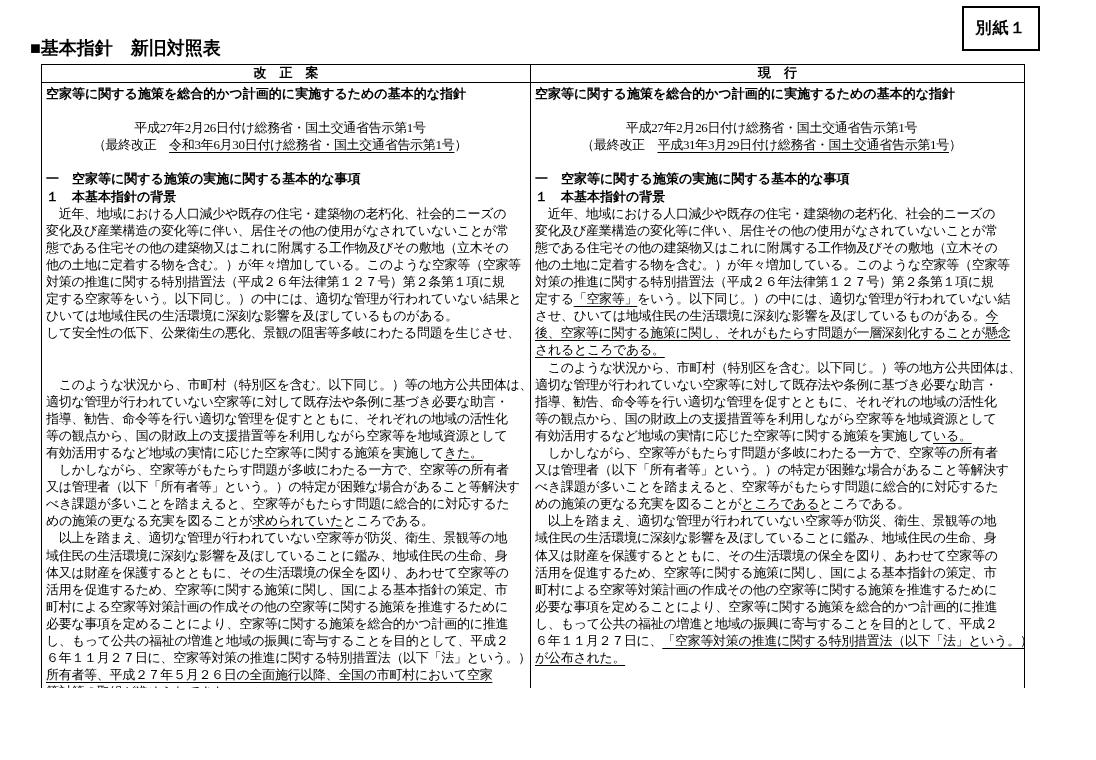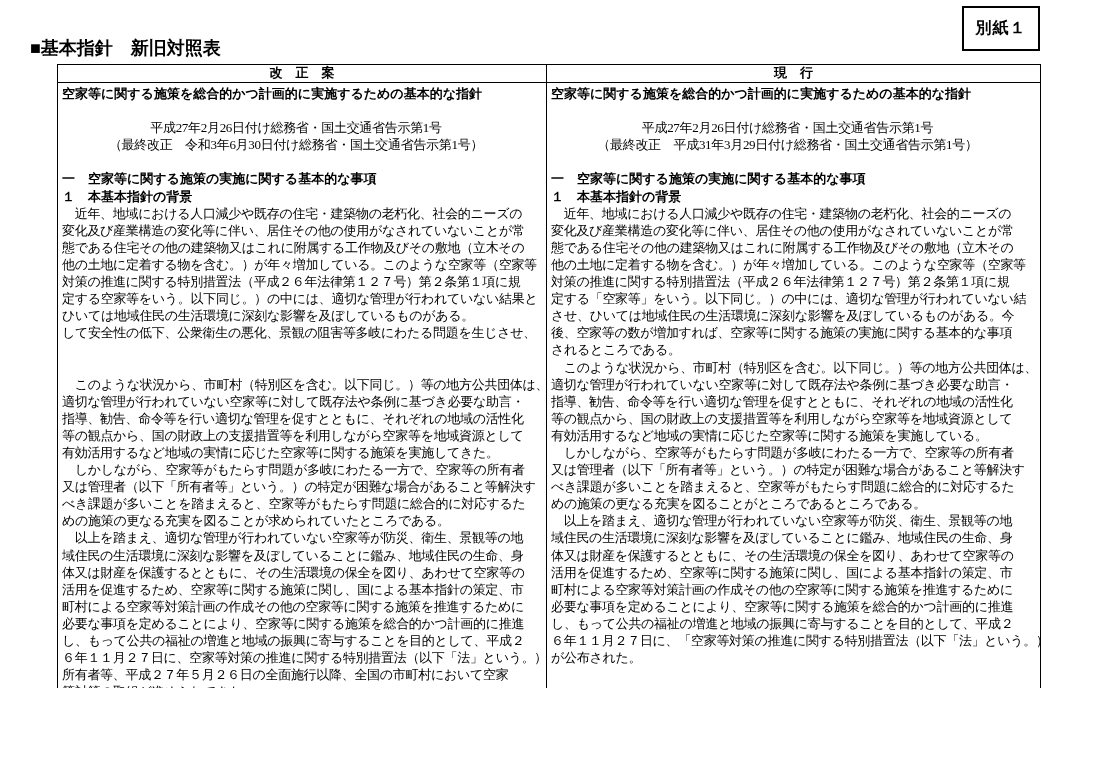--- a/index.html
+++ b/index.html
@@ -11,21 +11,21 @@
     position:absolute; left:962px; top:6px; width:78px; height:45px;
     border:2.5px solid #000; box-sizing:border-box;
     display:flex; align-items:center; justify-content:center;
     font-size:16px; font-weight:bold; letter-spacing:1px;
   }
   .doc-title {
     position:absolute; left:30px; top:36px; font-size:18px; font-weight:bold;
     font-family:"Liberation Sans","DejaVu Sans",sans-serif;
   }
   .cmp-table {
-    position:absolute; left:57px; top:64px; width:984px; height:654px;
+    position:absolute; left:41px; top:64px; width:984px; height:654px;
     border:1.5px solid #000; box-sizing:border-box;
     display:flex; flex-direction:column;
   }
   .thead { display:flex; border-bottom:1px solid #000; height:17px; flex:0 0 17px; }
   .th {
     font-family:"Liberation Sans","DejaVu Sans",sans-serif; font-weight:bold;
     font-size:13px; line-height:16px; text-align:center; box-sizing:border-box;
   }
   .th-left { width:489px; border-right:1px solid #000; }
   .th-right { flex:1; }
@@ -35,21 +35,21 @@
   .cell-right { flex:1; }
   .line {
     height:17.1px; line-height:17.1px; font-size:13px;
     white-space:pre; letter-spacing:-0.3px;
   }
   .line.g {
     font-family:"Liberation Sans","DejaVu Sans",sans-serif;
     font-weight:bold; letter-spacing:0;
   }
   .line.n { text-align:center; padding-right:2px; }
-  .u { text-underline-offset:2.5px; }
+  .u { text-decoration:underline; text-underline-offset:2.5px; }
   .page-number {
     position:absolute; left:0; right:0; top:730px; text-align:center; font-size:13px;
   }
 </style>
 </head>
 <body>
 
 <div class="page">
 
   <div class="attachment-box">
@@ -111,21 +111,21 @@
           <div class="line">&nbsp;</div>
           <div class="line g">一　空家等に関する施策の実施に関する基本的な事項</div>
           <div class="line g">１　本基本指針の背景</div>
           <div class="line">　近年、地域における人口減少や既存の住宅・建築物の老朽化、社会的ニーズの</div>
           <div class="line">変化及び産業構造の変化等に伴い、居住その他の使用がなされていないことが常</div>
           <div class="line">態である住宅その他の建築物又はこれに附属する工作物及びその敷地（立木その</div>
           <div class="line">他の土地に定着する物を含む。）が年々増加している。このような空家等（空家等</div>
           <div class="line">対策の推進に関する特別措置法（平成２６年法律第１２７号）第２条第１項に規</div>
           <div class="line">定する<span class="u">「空家等」</span>をいう。以下同じ。）の中には、適切な管理が行われていない結</div>
           <div class="line">させ、ひいては地域住民の生活環境に深刻な影響を及ぼしているものがある。<span class="u">今</span></div>
-          <div class="line"><span class="u">後、空家等の数が増加すれば、空家等に関する施策の実施に関する基本的な事項</span></div>
+          <div class="line"><span class="u">後、空家等に関する施策に関し、それがもたらす問題が一層深刻化することが懸念</span></div>
           <div class="line"><span class="u">されるところである。</span></div>
           <div class="line">　このような状況から、市町村（特別区を含む。以下同じ。）等の地方公共団体は、</div>
           <div class="line">適切な管理が行われていない空家等に対して既存法や条例に基づき必要な助言・</div>
           <div class="line">指導、勧告、命令等を行い適切な管理を促すとともに、それぞれの地域の活性化</div>
           <div class="line">等の観点から、国の財政上の支援措置等を利用しながら空家等を地域資源として</div>
           <div class="line">有効活用するなど地域の実情に応じた空家等に関する施策を実施して<span class="u">いる。</span></div>
           <div class="line">　しかしながら、空家等がもたらす問題が多岐にわたる一方で、空家等の所有者</div>
           <div class="line">又は管理者（以下「所有者等」という。）の特定が困難な場合があること等解決す</div>
           <div class="line">べき課題が多いことを踏まえると、空家等がもたらす問題に総合的に対応するた</div>
           <div class="line">めの施策の更なる充実を図ることが<span class="u">ところである</span>ところである。</div>

